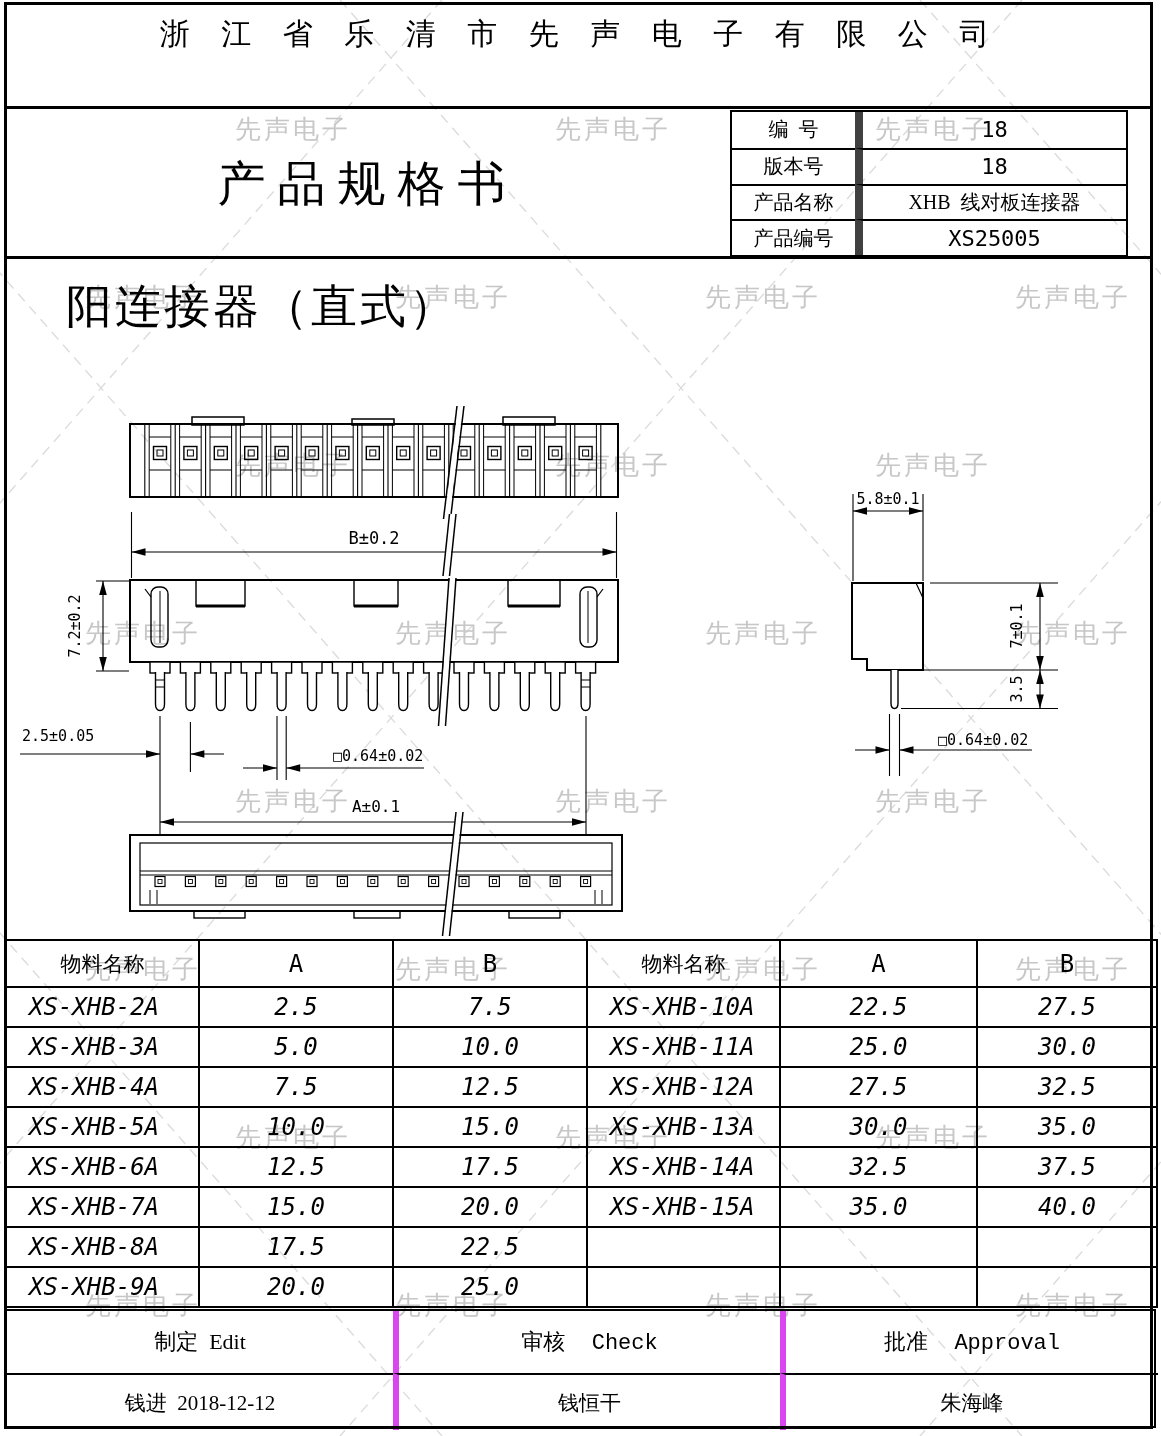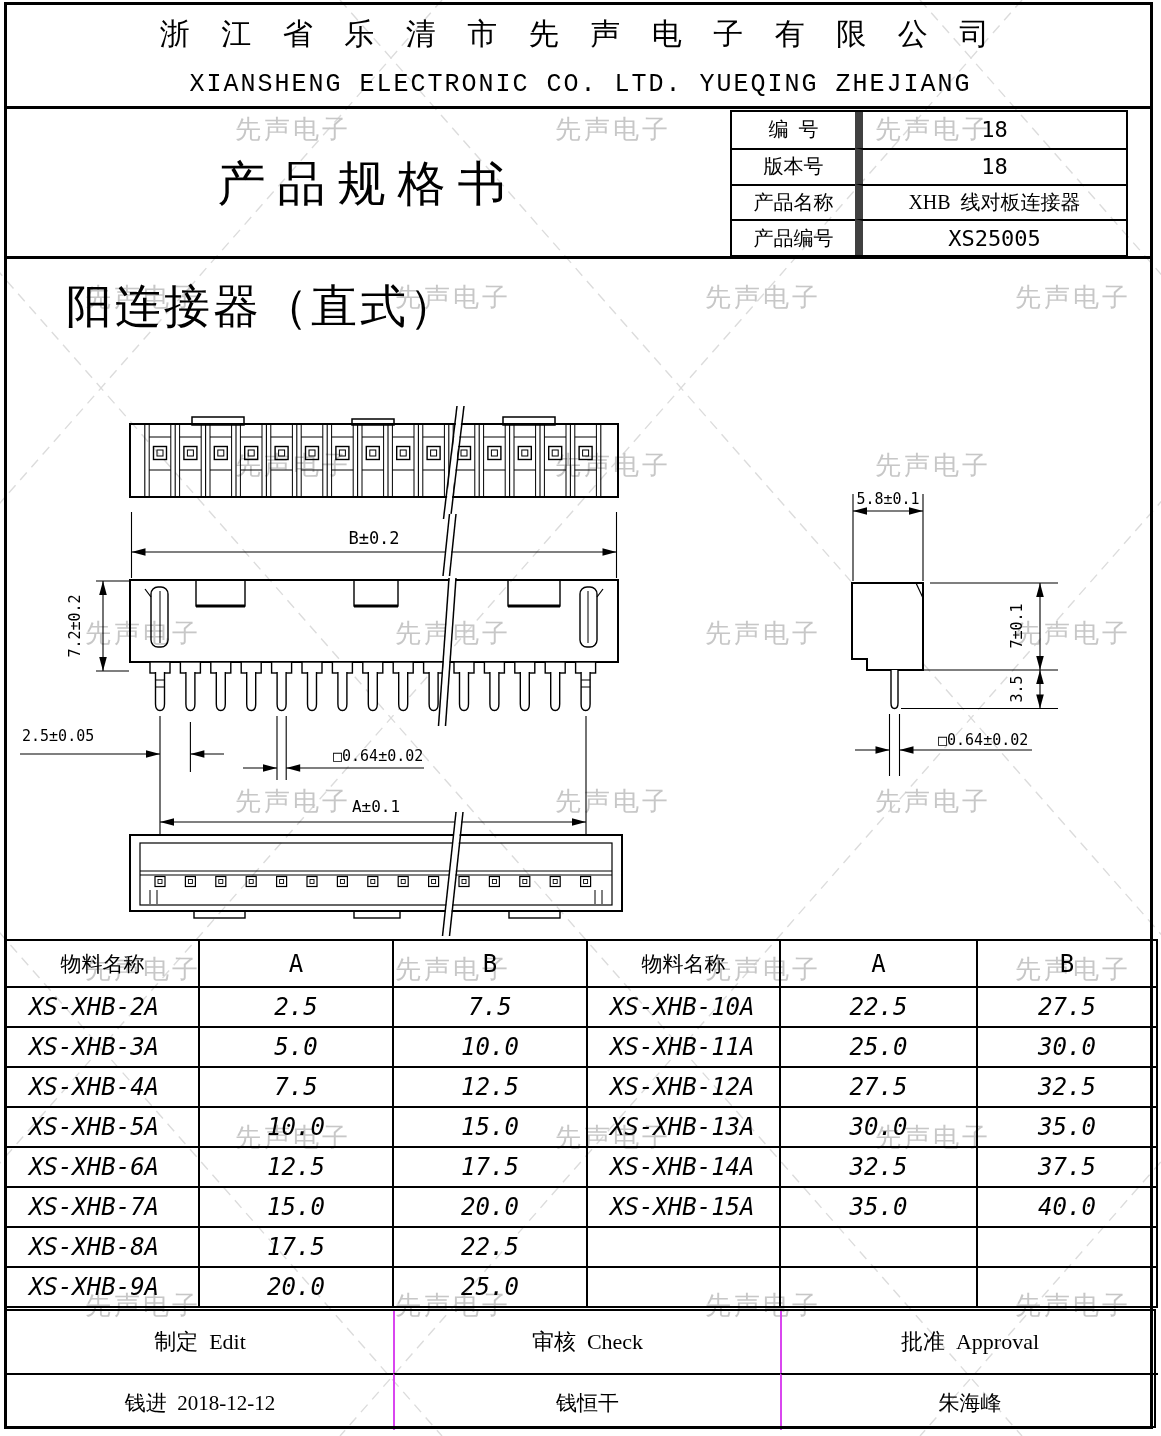--- a/index.html
+++ b/index.html
@@ -31,21 +31,21 @@
                  font-size:24px;text-align:center;overflow:hidden;}
   .spec-table tr.hdr td{height:45px;}
   .spec-table tr.data td{height:38px;font-style:italic;}
   .spec-table td.cn{font-family:"Liberation Serif",serif;font-size:21px;}
   .spec-table td.name-cell{text-align:left;padding-left:22px;}
   .footer-grid{position:absolute;left:5px;top:1309px;width:1151px;height:119px;z-index:2;
                display:grid;grid-template-columns:386px 387px 378px;grid-template-rows:62px 57px;
                border:2px solid #000;box-sizing:border-box;}
   .footer-grid .fcell{display:flex;align-items:center;justify-content:center;
                       font-size:22px;white-space:pre;}
-  .footer-grid .fcell.c{border-left:2px solid #d946ef;}
+  .footer-grid .fcell.c{border-left:6px solid #d946ef;font-family:Liberation Mono, monospace;}
   .footer-grid .fcell.r1{border-top:2px solid #000;font-size:21px;}
   #underlay{position:absolute;left:0;top:0;z-index:0;pointer-events:none;}
   #drawing-svg{position:absolute;left:0;top:0;z-index:2;pointer-events:none;}
 </style>
 </head>
 <body>
 
 <div class="page">
   <svg id="underlay" width="1161" height="1436">
       <line x1="-1400" y1="0" x2="-138" y2="1436" stroke="#dcdcdc" stroke-width="1.4" stroke-dasharray="10 7"></line>
@@ -86,21 +86,20 @@
       <text x="395" y="1314" font-size="26" class="wm" fill="#c7c7c7">先声电子</text>
       <text x="705" y="1314" font-size="26" class="wm" fill="#c7c7c7">先声电子</text>
       <text x="1015" y="1314" font-size="26" class="wm" fill="#c7c7c7">先声电子</text>
     </svg>
 
   <div class="page-border"></div>
   <div class="hline" style="left:4px;top:106px;width:1149px;"></div>
   <div class="hline" style="left:4px;top:256px;width:1149px;"></div>
 
   <div class="company-cn">浙 江 省 乐 清 市 先 声 电 子 有 限 公 司</div>
-  <div class="company-en">XIANSHENG ELECTRONIC CO. LTD. YUEQING ZHEJIANG</div>
   <div class="doc-title">产品规格书</div>
 
   <div class="info-table">
     <div class="cell r0">编  号</div>
     <div class="cell r0 v num">18</div>
     <div class="cell">版本号</div>
     <div class="cell v num">18</div>
     <div class="cell">产品名称</div>
     <div class="cell v">XHB  线对板连接器</div>
     <div class="cell">产品编号</div>

